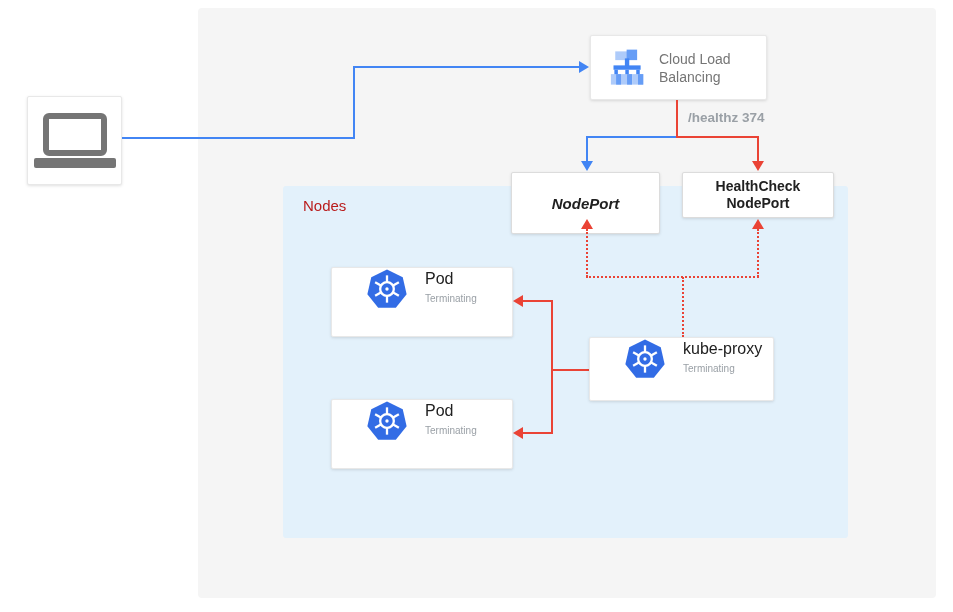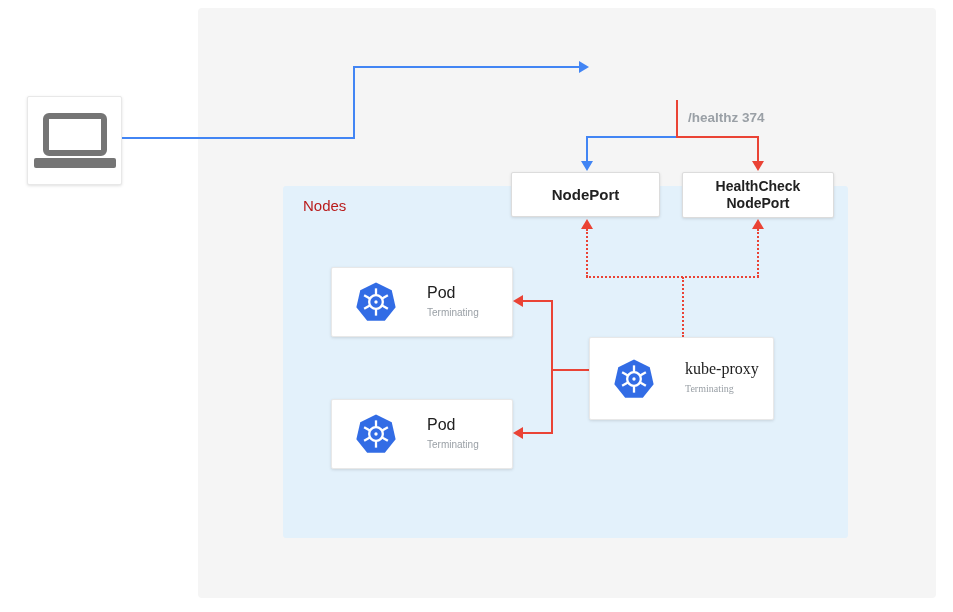--- a/index.html
+++ b/index.html
@@ -37,29 +37,29 @@
   .lb-card{left:590px;top:35px;width:177px;height:65px;display:flex;align-items:center;
     padding-left:12px;gap:14px;}
   .lb-label{width:86px;font-size:14px;line-height:18px;color:var(--gray-text);}
 
   .healthz-label{position:absolute;left:688px;top:110px;font-size:13.5px;font-weight:bold;
     color:var(--faint-text);}
 
   
   .port-card{display:flex;align-items:center;justify-content:center;text-align:center;
     font-weight:bold;color:var(--ink);border:1px solid #dcdcdc;}
-  .nodeport-card{left:511px;top:172px;width:149px;height:45px;font-size:15px;}
+  .nodeport-card{left:511px;top:172px;width:149px;height:62px;font-size:15px;font-style:italic;}
   .hc-card{left:682px;top:172px;width:152px;height:46px;font-size:14px;line-height:17px;}
   .hc-card span{display:block;width:110px;margin:0 auto;text-align:center;}
 
   
-  .entity-card{display:flex;align-items:center;gap:30px;padding-left:23px;}
+  .entity-card{display:flex;align-items:flex-start;gap:17px;padding-left:34px;}
   .pod1-card{left:331px;top:267px;width:182px;height:70px;}
   .pod2-card{left:331px;top:399px;width:182px;height:70px;}
-  .kproxy-card{left:589px;top:337px;width:185px;height:83px;font-family:Liberation Serif, serif;}
+  .kproxy-card{left:589px;top:337px;width:185px;height:64px;}
   .entity-title{font-size:16px;color:var(--ink);line-height:21px;}
   .entity-sub{font-size:10px;color:var(--faint-text);line-height:20px;}
 
   .k8s-icon{width:42px;height:42px;flex:0 0 42px;display:block;}
 
   
   .hline{position:absolute;height:2px;}
   .vline{position:absolute;width:2px;}
   .blue-line{background:var(--blue);}
   .red-line{background:var(--red);}
@@ -93,20 +93,38 @@
       <div class="laptop-screen"></div>
       <div class="laptop-base"></div>
     </div>
   </div>
 
   <div class="hline blue-line" style="left:122px;top:137px;width:233px;"></div>
   <div class="vline blue-line" style="left:353px;top:66px;height:73px;"></div>
   <div class="hline blue-line" style="left:353px;top:66px;width:226px;"></div>
   <div class="ar ar-right ar-blue" style="left:579px;top:61px;"></div>
 
+  <div class="card lb-card">
+    <svg class="k8s-icon" viewBox="0 0 48 48">
+      <rect x="14" y="5" width="15" height="10" fill="#AECBFA"></rect>
+      <rect x="27" y="3" width="12" height="12" fill="#669DF6"></rect>
+      <rect x="25" y="13" width="5" height="10" fill="#4285F4"></rect>
+      <rect x="12" y="21" width="31" height="5" fill="#4285F4"></rect>
+      <rect x="13" y="26" width="4" height="7" fill="#4285F4"></rect>
+      <rect x="25.5" y="26" width="4" height="7" fill="#4285F4"></rect>
+      <rect x="38" y="26" width="4" height="7" fill="#4285F4"></rect>
+      <rect x="9" y="31" width="12" height="12" fill="#AECBFA"></rect>
+      <rect x="21.5" y="31" width="12" height="12" fill="#AECBFA"></rect>
+      <rect x="34" y="31" width="12" height="12" fill="#AECBFA"></rect>
+      <rect x="15" y="31" width="6" height="12" fill="#669DF6"></rect>
+      <rect x="27.5" y="31" width="6" height="12" fill="#669DF6"></rect>
+      <rect x="40" y="31" width="6" height="12" fill="#669DF6"></rect>
+    </svg>
+    <div class="lb-label">Cloud Load Balancing</div>
+  </div>
 
   <div class="vline red-line" style="left:676px;top:100px;height:38px;"></div>
   <div class="healthz-label">/healthz 374</div>
   <div class="hline red-line" style="left:676px;top:136px;width:83px;"></div>
   <div class="vline red-line" style="left:757px;top:136px;height:26px;"></div>
   <div class="ar ar-down ar-red" style="left:752px;top:161px;"></div>
 
   <div class="hline blue-line" style="left:586px;top:136px;width:90px;"></div>
   <div class="vline blue-line" style="left:586px;top:136px;height:26px;"></div>
   <div class="ar ar-down ar-blue" style="left:581px;top:161px;"></div>

